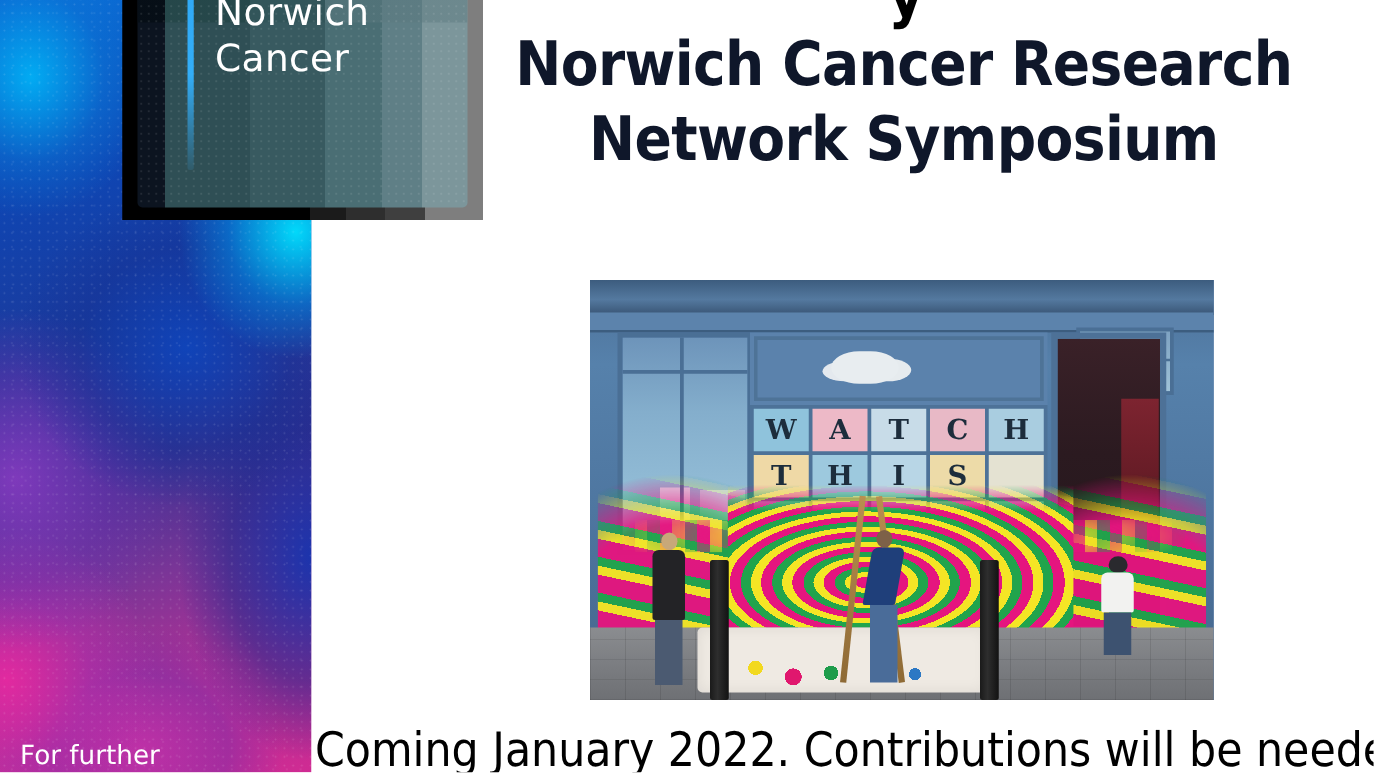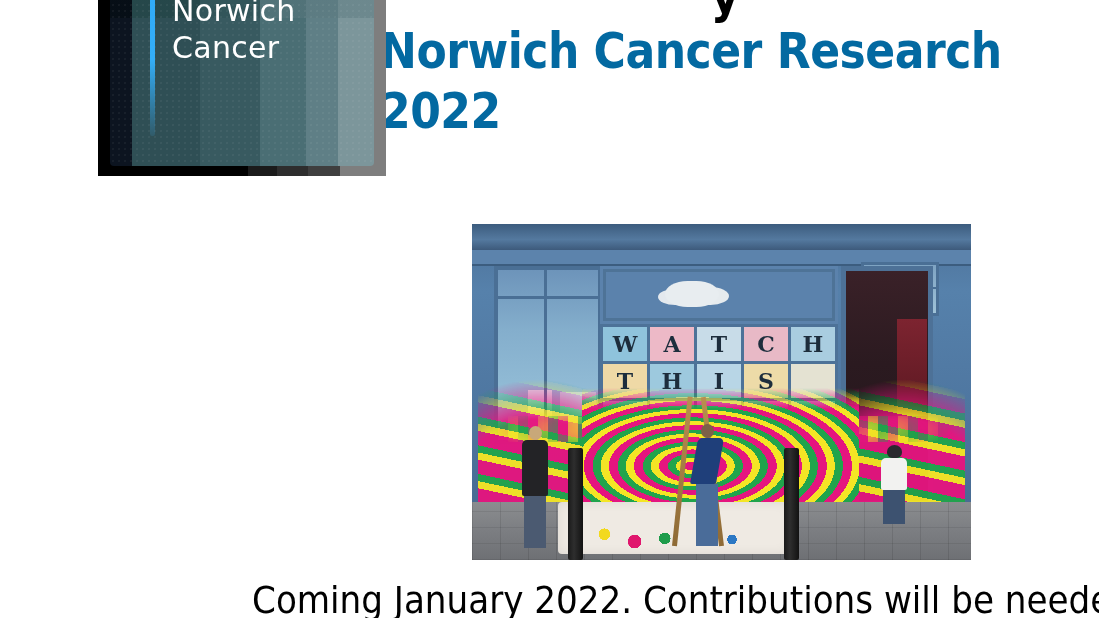--- a/index.html
+++ b/index.html
@@ -137,22 +137,23 @@
     font-size: 49px;
     color: #000000;
     z-index: 2;
     white-space: nowrap;
     overflow: hidden;
   }
   .slide-title {
     position: absolute;
     left: 380px; top: 22px;
     width: 686px;
+    text-align: center;
     z-index: 3;
-    color: #0369a1;
+    color: #0f172a;
     font-family: "DejaVu Sans Condensed", "Liberation Sans Narrow", "Liberation Sans", sans-serif;
     font-weight: bold;
     font-size: 49px;
     line-height: 60px;
     letter-spacing: -0.5px;
   }
   .slide-title span { display: block; }
 
   
   .photo {
@@ -344,36 +345,39 @@
     font-size: 38px;
     line-height: 44px;
     white-space: nowrap;
   }
 </style>
 </head>
 <body>
 
 <div class="slide">
 
+  <div class="side-panel">
+    <div class="side-panel-note">For further</div>
+  </div>
 
   <div class="cut-top-text">y</div>
 
   <div class="logo-block">
     <div class="logo-bandstrip"></div>
     <div class="logo-inner"></div>
     <div class="logo-stripe"></div>
     <div class="logo-text">
       <div>Norwich</div>
       <div>Cancer</div>
     </div>
   </div>
 
   <div class="slide-title">
     <span>Norwich Cancer Research</span>
-    <span>2022</span>
+    <span>Network Symposium</span>
   </div>
 
   <div class="photo">
     <div class="shop-facade"></div>
     <div class="fascia"></div>
     <div class="lintel"></div>
 
     <div class="left-window">
       <div class="left-poster"></div>
       <div class="left-poster2"></div>

